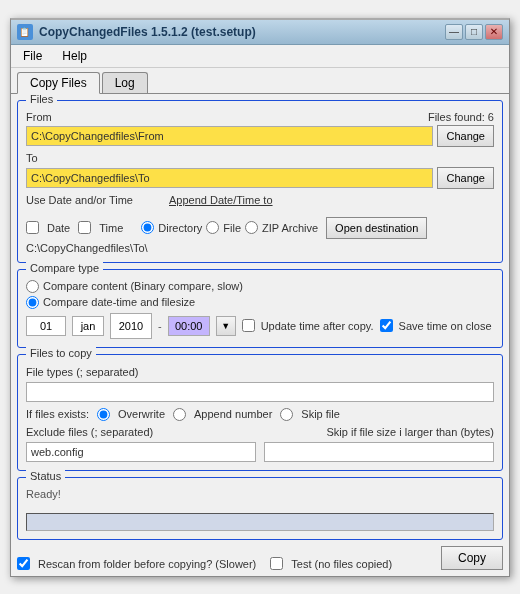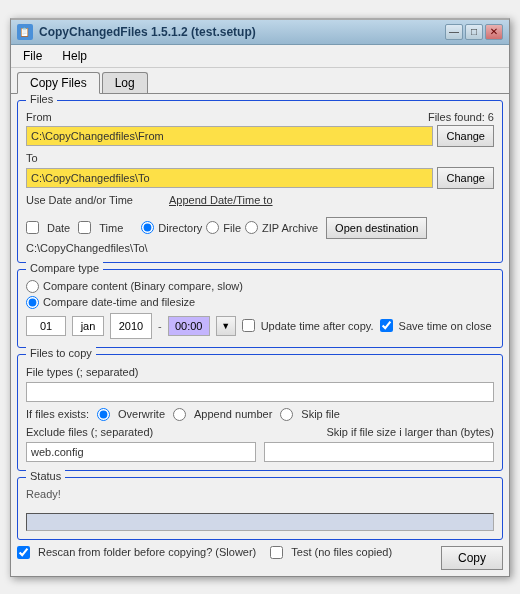--- a/index.html
+++ b/index.html
@@ -240,21 +240,21 @@
       margin-top: 2px;
     }
     .progress-bar {
       background: #d0d8e8;
       border: 1px inset #aaa;
       height: 18px;
       margin-top: 3px;
     }
     .bottom-row {
       display: flex;
-      align-items: flex-start;
+      align-items: flex-end;
       gap: 8px;
       margin-top: 6px;
     }
     .copy-btn {
       border: 1px solid #888;
       background: linear-gradient(to bottom, #f5f5f5, #ddd);
       padding: 3px 16px;
       font-size: 12px;
       cursor: pointer;
       height: 24px;

